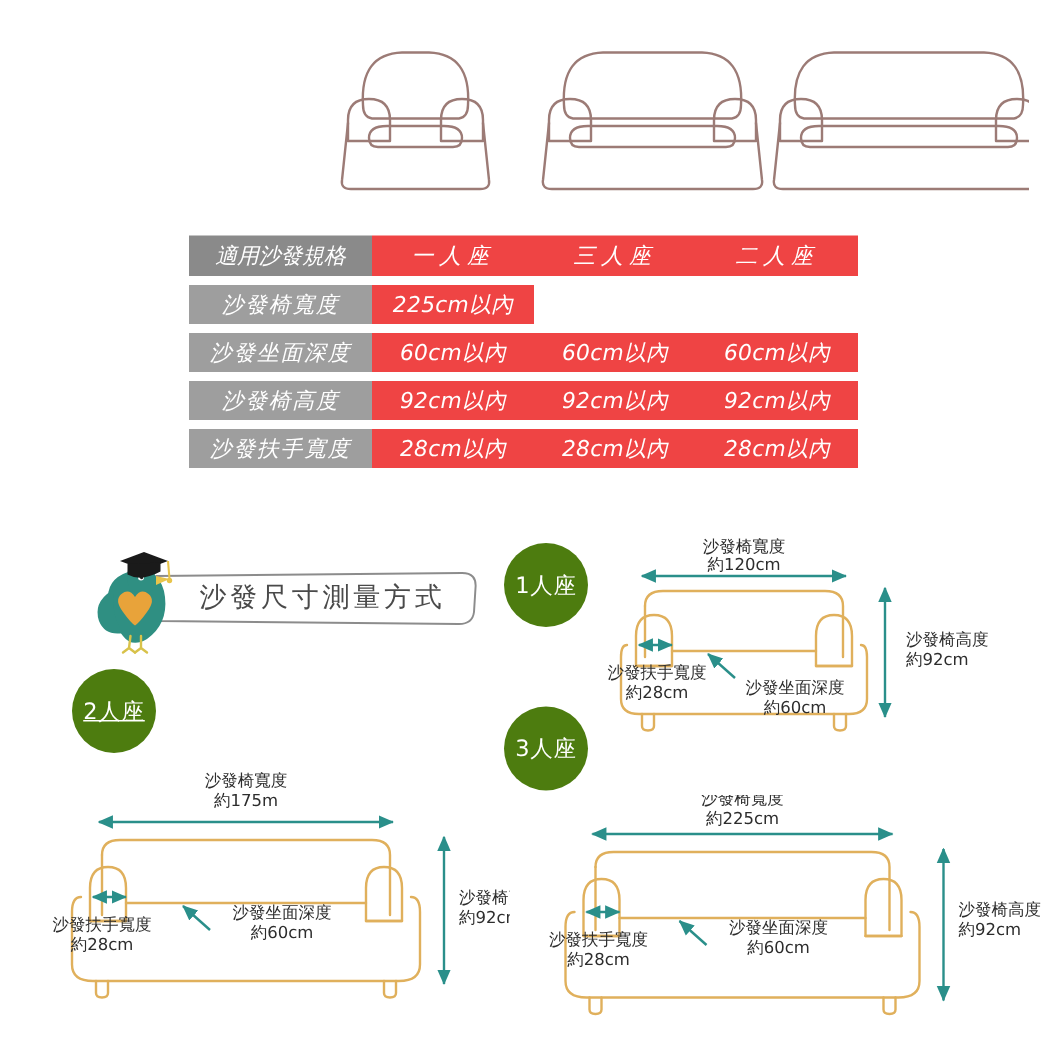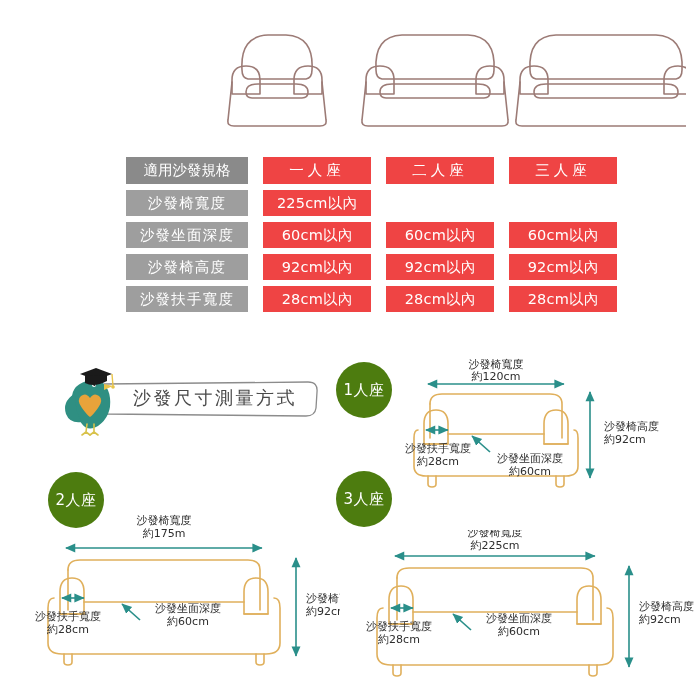--- a/index.html
+++ b/index.html
@@ -21,21 +21,21 @@
   }
   .title-en{
     font-size:22px;color:#cfcfcf;letter-spacing:4px;
     line-height:1.25;font-weight:400;white-space:nowrap;margin-top:1px;
   }
 
   .hero-sofas{position:absolute;left:206px;top:22px;width:480px;height:118px;}
 
   
   .spec-table{position:absolute;left:126px;top:157px;}
-  .trow{display:flex;gap:15px;margin-bottom:6px;}
+  .trow{display:flex;gap:0;margin-bottom:6px;font-style:italic;}
   .cell{
     height:26px;display:flex;align-items:center;justify-content:center;
     color:#ffffff;font-size:14.5px;white-space:nowrap;
   }
   .cell-label{width:122px;background:#9e9e9e;letter-spacing:1.2px;}
   .cell-label.head{background:#8a8a8a;letter-spacing:0px;color:#fff;font-weight:400;}
   .cell-val{width:108px;background:#ef4444;letter-spacing:0.2px;}
   .cell-val.head{letter-spacing:4px;}
   .trow.header .cell{height:27px;}
 
@@ -50,21 +50,21 @@
   }
 
   
   .badge{
     position:absolute;border-radius:50%;
     background:#4d7c0f;color:#ffffff;
     display:flex;align-items:center;justify-content:center;
     font-size:15px;letter-spacing:0.5px;
   }
   #badge1{left:336px;top:362px;width:56px;height:56px;}
-  #badge2{left:48px;top:472px;width:56px;height:56px;}
+  #badge2{left:48px;top:446px;width:56px;height:56px;text-decoration:underline;}
   #badge3{left:336px;top:471px;width:56px;height:56px;}
 
   
   .diagram{position:absolute;}
   #dia1{left:392px;top:358px;width:300px;height:145px;}
   #dia2{left:10px;top:498px;width:330px;height:185px;}
   #dia3{left:345px;top:530px;width:350px;height:165px;}
 
   .dimtext{font-size:11px;fill:#2d2d2d;font-family:"DejaVu Sans","Liberation Sans",sans-serif;}
 </style>
@@ -102,22 +102,22 @@
           <path d="M26 60 L22 98 Q21 104 28 104 L196 104 Q203 104 202 98 L198 60"></path>
         </g>
       </g>
     </svg>
   </div>
 
   <div class="spec-table">
     <div class="trow header">
       <div class="cell cell-label head">適用沙發規格</div>
       <div class="cell cell-val head">一人座</div>
+      <div class="cell cell-val head">三人座</div>
       <div class="cell cell-val head">二人座</div>
-      <div class="cell cell-val head">三人座</div>
     </div>
 
     <div class="trow">
       <div class="cell cell-label">沙發椅寬度</div>
       <div class="cell cell-val">225cm以內</div>
     </div>
 
     <div class="trow">
       <div class="cell cell-label">沙發坐面深度</div>
       <div class="cell cell-val">60cm以內</div>

